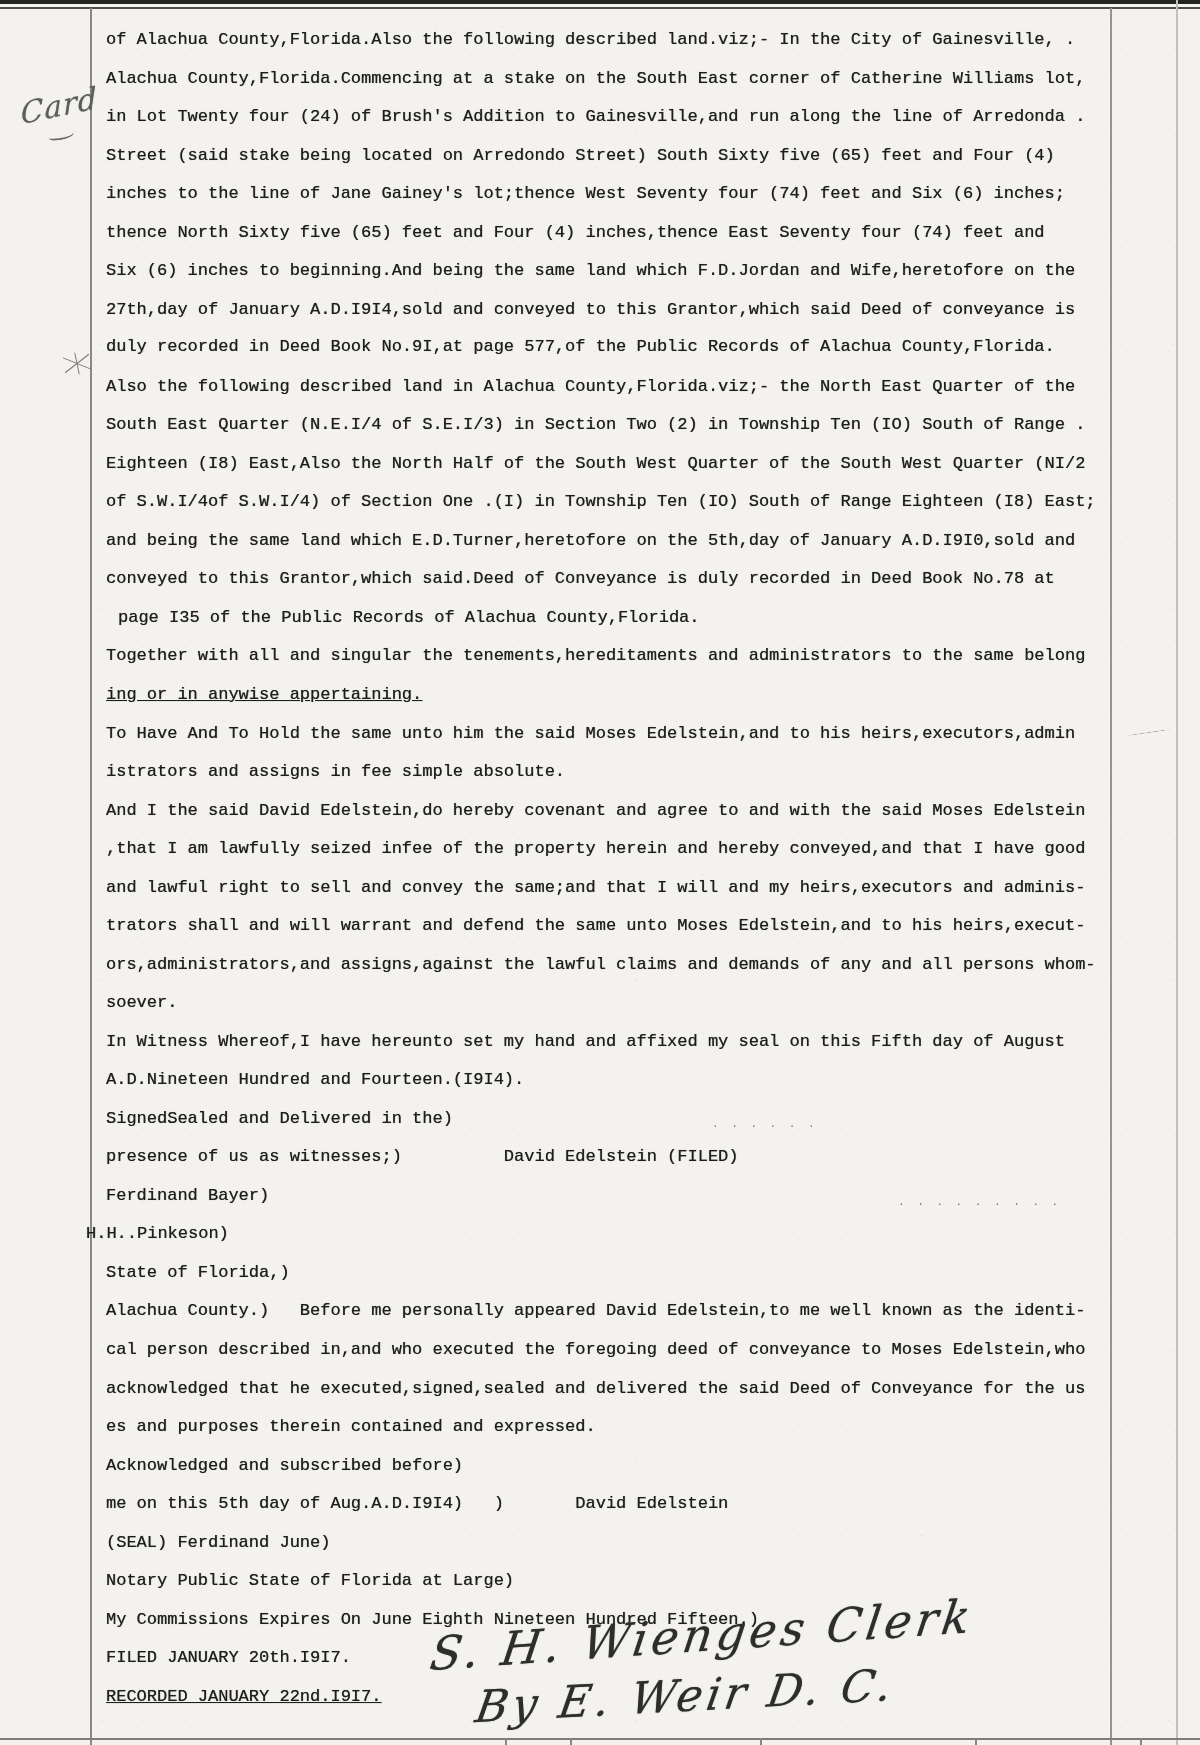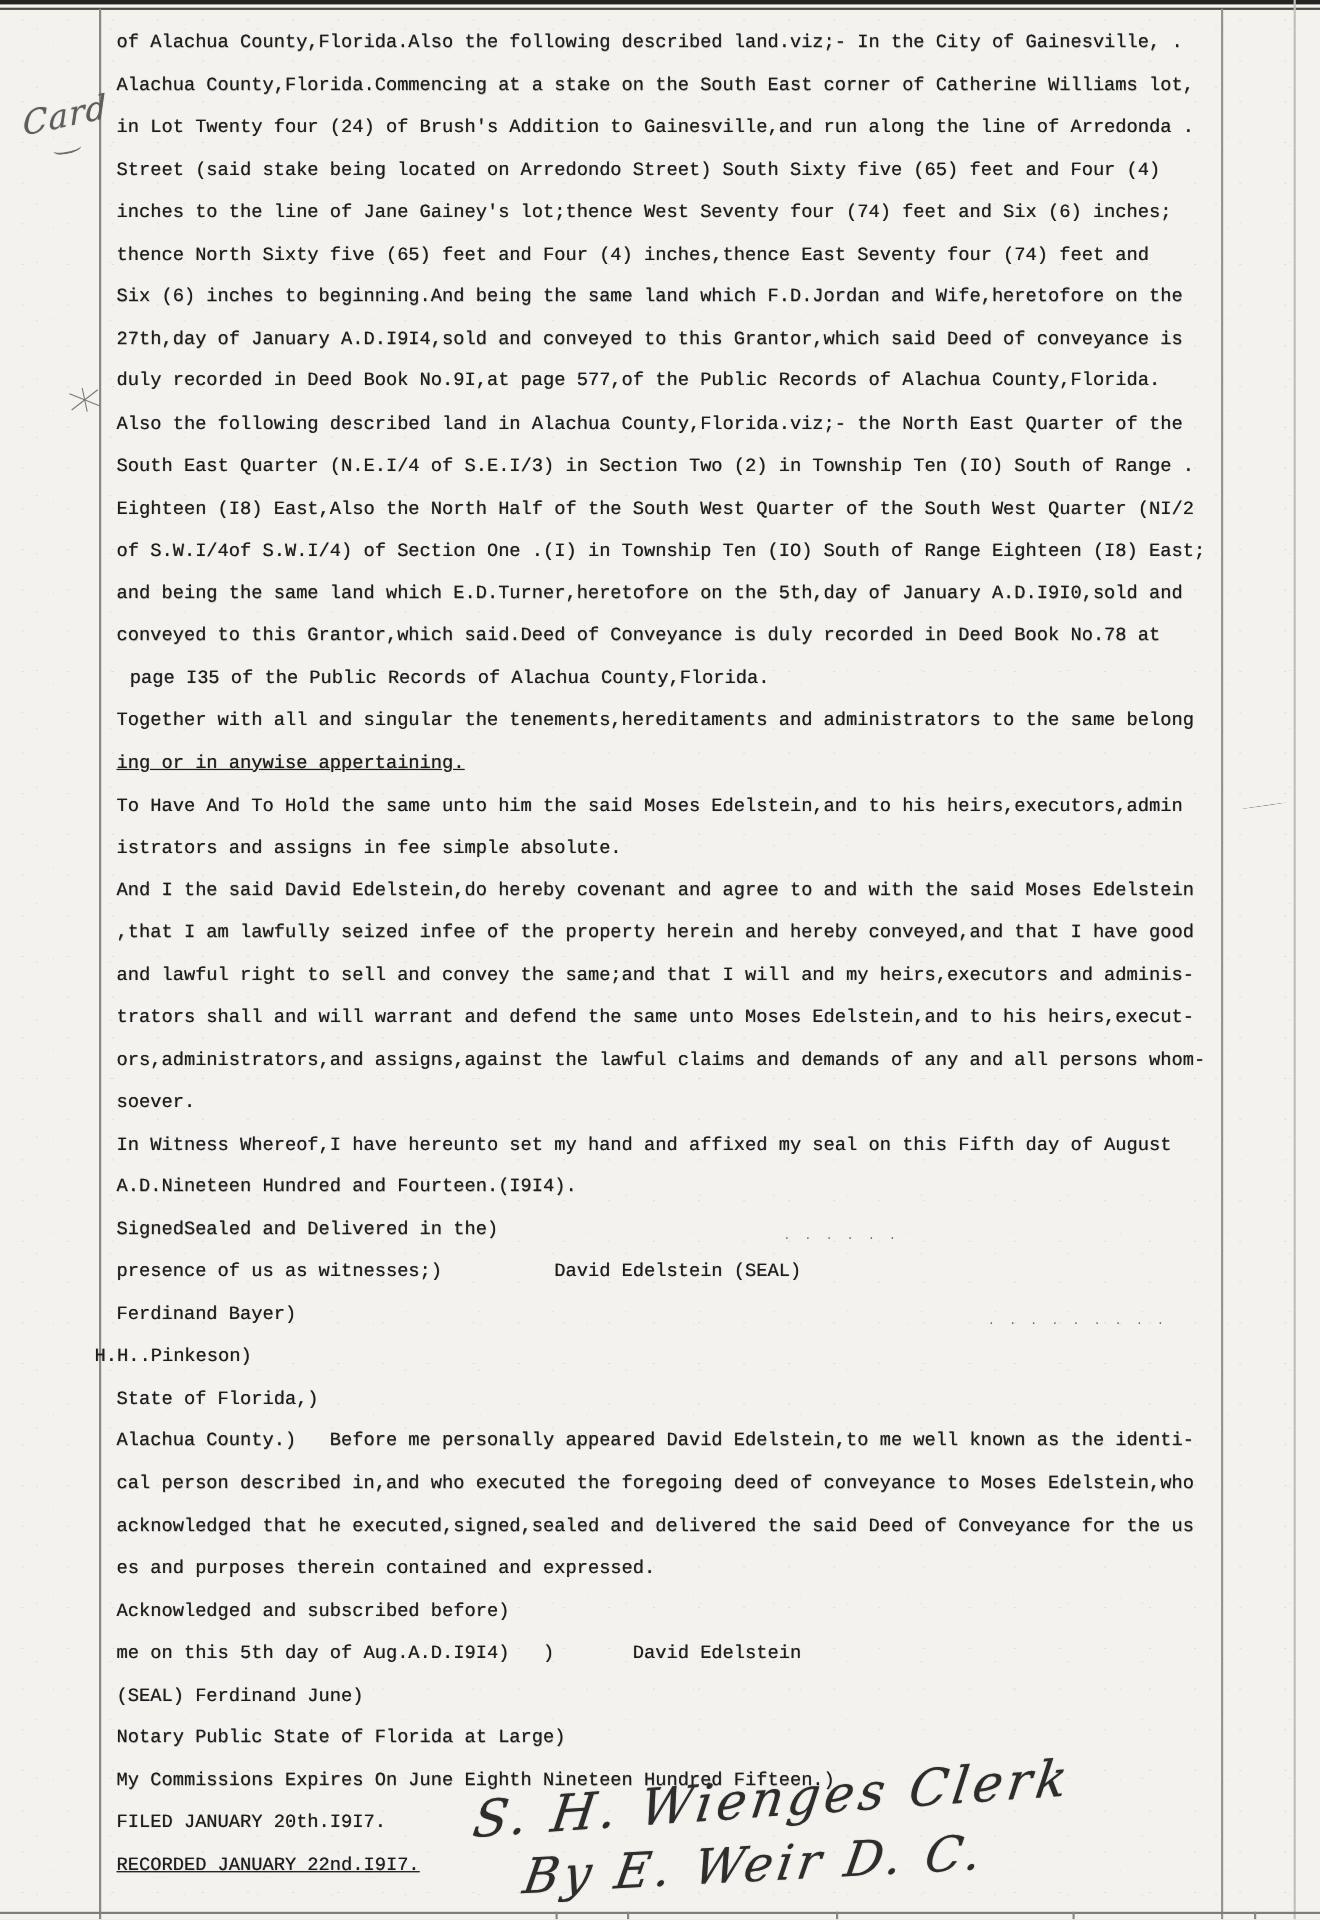--- a/index.html
+++ b/index.html
@@ -107,21 +107,21 @@
       <div class="tline" style="top: 762.07px; left: 106px;">istrators and assigns in fee simple absolute.</div>
       <div class="tline" style="top: 800.6px; left: 106px;">And I the said David Edelstein,do hereby covenant and agree to and with the said Moses Edelstein</div>
       <div class="tline" style="top: 839.13px; left: 106px;">,that I am lawfully seized infee of the property herein and hereby conveyed,and that I have good</div>
       <div class="tline" style="top: 877.66px; left: 106px;">and lawful right to sell and convey the same;and that I will and my heirs,executors and adminis-</div>
       <div class="tline" style="top: 916.19px; left: 106px;">trators shall and will warrant and defend the same unto Moses Edelstein,and to his heirs,execut-</div>
       <div class="tline" style="top: 954.72px; left: 106px;">ors,administrators,and assigns,against the lawful claims and demands of any and all persons whom-</div>
       <div class="tline" style="top: 993.25px; left: 106px;">soever.</div>
       <div class="tline" style="top: 1031.78px; left: 106px;">In Witness Whereof,I have hereunto set my hand and affixed my seal on this Fifth day of August</div>
       <div class="tline" style="top: 1070.31px; left: 106px;">A.D.Nineteen Hundred and Fourteen.(I9I4).</div>
       <div class="tline" style="top: 1108.84px; left: 106px;">SignedSealed and Delivered in the)</div>
-      <div class="tline" style="top: 1147.37px; left: 106px;">presence of us as witnesses;)          David Edelstein (SEAL)</div>
+      <div class="tline" style="top: 1147.37px; left: 106px;">presence of us as witnesses;)          David Edelstein (FILED)</div>
       <div class="tline" style="top: 1185.9px; left: 106px;">Ferdinand Bayer)</div>
       <div class="tline" style="top: 1224.43px; left: 86px;">H.H..Pinkeson)</div>
       <div class="tline" style="top: 1262.96px; left: 106px;">State of Florida,)</div>
       <div class="tline" style="top: 1301.49px; left: 106px;">Alachua County.)   Before me personally appeared David Edelstein,to me well known as the identi-</div>
       <div class="tline" style="top: 1340.02px; left: 106px;">cal person described in,and who executed the foregoing deed of conveyance to Moses Edelstein,who</div>
       <div class="tline" style="top: 1378.55px; left: 106px;">acknowledged that he executed,signed,sealed and delivered the said Deed of Conveyance for the us</div>
       <div class="tline" style="top: 1417.08px; left: 106px;">es and purposes therein contained and expressed.</div>
       <div class="tline" style="top: 1455.61px; left: 106px;">Acknowledged and subscribed before)</div>
       <div class="tline" style="top: 1494.14px; left: 106px;">me on this 5th day of Aug.A.D.I9I4)   )       David Edelstein</div>
       <div class="tline" style="top: 1532.67px; left: 106px;">(SEAL) Ferdinand June)</div>

